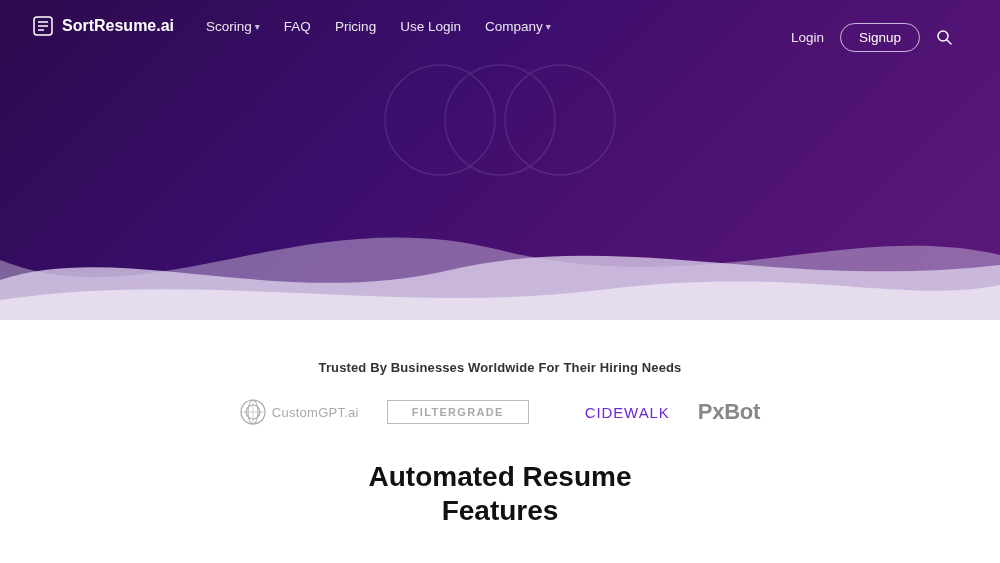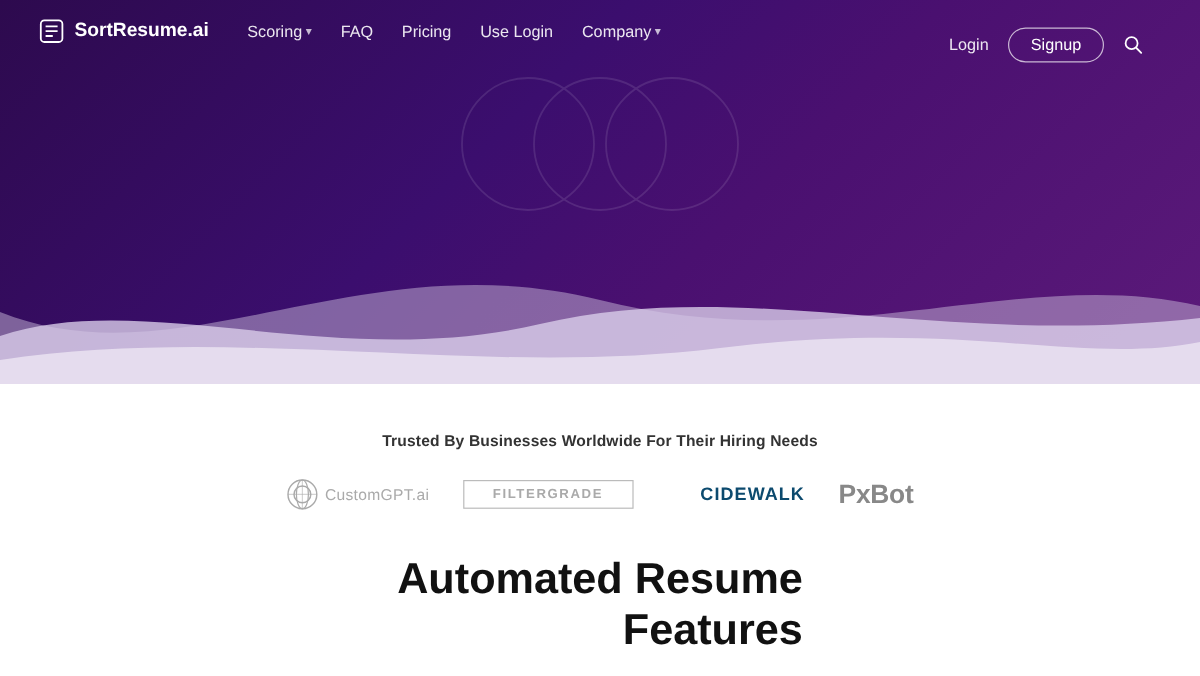--- a/index.html
+++ b/index.html
@@ -162,25 +162,25 @@
     
     .heading-section {
       position: absolute;
       top: 460px;
       left: 0; right: 0;
       display: flex;
       flex-direction: column;
       align-items: center;
     }
     .main-heading {
-      font-size: 36px;
+      font-size: 28px;
       font-weight: 800;
       color: #111;
       line-height: 1.2;
-      text-align: right;
+      text-align: center;
     }
   </style>
 </head>
 <body>
 
 <div class="hero">
 
   <div style="position:absolute;top:60px;left:50%;transform:translateX(-50%);opacity:0.1;">
     <svg width="300" height="120" viewBox="0 0 300 120">
       <circle cx="90" cy="60" r="55" fill="none" stroke="white" stroke-width="1.5"></circle>
@@ -270,21 +270,21 @@
         <ellipse cx="13" cy="13" rx="5" ry="12" stroke="#aaa" stroke-width="1" fill="none"></ellipse>
       </svg>
       <span style="font-size:13px;color:#aaa;">CustomGPT.ai</span>
     </div>
 
     <div class="brand-logo filtergrade">
       <span style="font-size:11px;letter-spacing:0.12em;color:#aaa;font-weight:600;">FILTERGRADE</span>
     </div>
 
     <div class="brand-logo cidewalk">
-      <span style="font-size:15px;letter-spacing:0.06em;color:#0c4a6e;font-weight:700;margin-left:28px;">CIDEWALK</span>
+      <span style="font-size:15px;letter-spacing:0.06em;color:#6d28d9;font-weight:400;margin-left:28px;">CIDEWALK</span>
     </div>
 
     <div class="brand-logo pxbot">
       <span style="font-size:22px;font-weight:700;color:#888;letter-spacing:-0.01em;">PxBot</span>
     </div>
 
   </div>
 </div>
 
 <div class="heading-section">

